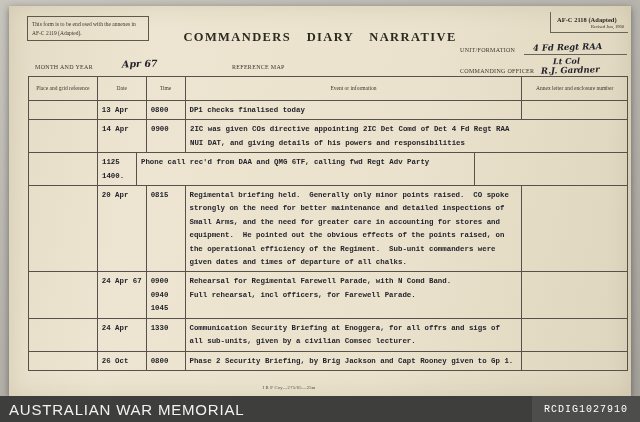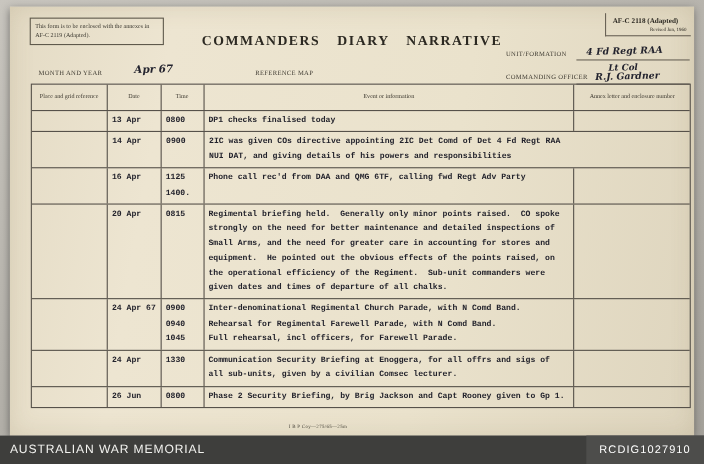--- a/index.html
+++ b/index.html
@@ -63,24 +63,24 @@
   .typed { font-family:"Liberation Mono", monospace; font-weight:bold;
     font-size:7.4px; line-height:13.4px; color:#23232c; white-space:pre; }
 
   .print-code { position:absolute; left:0; bottom:6px; width:560px; text-align:center;
     font-size:4.5px; color:#4a463c; letter-spacing:.3px; }
 
   
   .footer { position:absolute; left:0; bottom:0; width:640px; height:26px;
     background:#3e3e3c; display:flex; align-items:center; justify-content:space-between; }
   .footer-left { color:#f2f2ef; font-family:"Liberation Sans", sans-serif;
-    font-size:11px; letter-spacing:.8px; padding-left:9px; }
+    font-size:15px; letter-spacing:.8px; padding-left:9px; }
   .footer-right-wrap { height:100%; background:#4d4d4b; display:flex;
     align-items:center; padding:0 12px; }
-  .footer-right { color:#ffffff; font-family:Liberation Sans, sans-serif;
+  .footer-right { color:#ffffff; font-family:Liberation Mono, monospace;
     font-size:10px; letter-spacing:1px; }
 </style>
 </head>
 <body>
 
 <div class="stage">
   <div class="paper">
 
     <div class="note-box">This form is to be enclosed with the annexes in AF-C 2119 (Adapted).</div>
     <div class="title">COMMANDERS DIARY NARRATIVE</div>
@@ -129,21 +129,20 @@
               <div class="typed">0900</div>
               <div class="typed">&nbsp;</div>
             </div>
     <div class="c w-event">
               <div class="typed">2IC was given COs directive appointing 2IC Det Comd of Det 4 Fd Regt RAA</div>
               <div class="typed">NUI DAT, and giving details of his powers and responsibilities</div>
             </div>
   </div>
           <div class="trow">
     <div class="c w-place"></div>
-    <div class="c w-date typed">16 Apr</div>
     <div class="c w-time">
               <div class="typed">1125</div>
               <div class="typed">1400.</div>
             </div>
     <div class="c w-event">
               <div class="typed">Phone call rec'd from DAA and QMG 6TF, calling fwd Regt Adv Party</div>
             </div>
     <div class="c w-annex annex typed"></div>
   </div>
           <div class="trow">
@@ -169,42 +168,41 @@
   </div>
           <div class="trow">
     <div class="c w-place"></div>
     <div class="c w-date typed">24 Apr 67</div>
     <div class="c w-time">
               <div class="typed">0900</div>
               <div class="typed">0940</div>
               <div class="typed">1045</div>
             </div>
     <div class="c w-event">
-              <div class="typed">Inter-denominational Regimental Church Parade, with N Comd Band.</div>
               <div class="typed">Rehearsal for Regimental Farewell Parade, with N Comd Band.</div>
               <div class="typed">Full rehearsal, incl officers, for Farewell Parade.</div>
             </div>
     <div class="c w-annex annex typed"></div>
   </div>
           <div class="trow">
     <div class="c w-place"></div>
     <div class="c w-date typed">24 Apr</div>
     <div class="c w-time">
               <div class="typed">1330</div>
               <div class="typed">&nbsp;</div>
             </div>
     <div class="c w-event">
               <div class="typed">Communication Security Briefing at Enoggera, for all offrs and sigs of</div>
               <div class="typed">all sub-units, given by a civilian Comsec lecturer.</div>
             </div>
     <div class="c w-annex annex typed"></div>
   </div>
           <div class="trow">
     <div class="c w-place"></div>
-    <div class="c w-date typed">26 Jun</div>
+    <div class="c w-date typed">26 Oct</div>
     <div class="c w-time">
               <div class="typed">0800</div>
             </div>
     <div class="c w-event">
               <div class="typed">Phase 2 Security Briefing, by Brig Jackson and Capt Rooney given to Gp 1.</div>
             </div>
     <div class="c w-annex annex typed"></div>
   </div>
         </div>
     </div>

